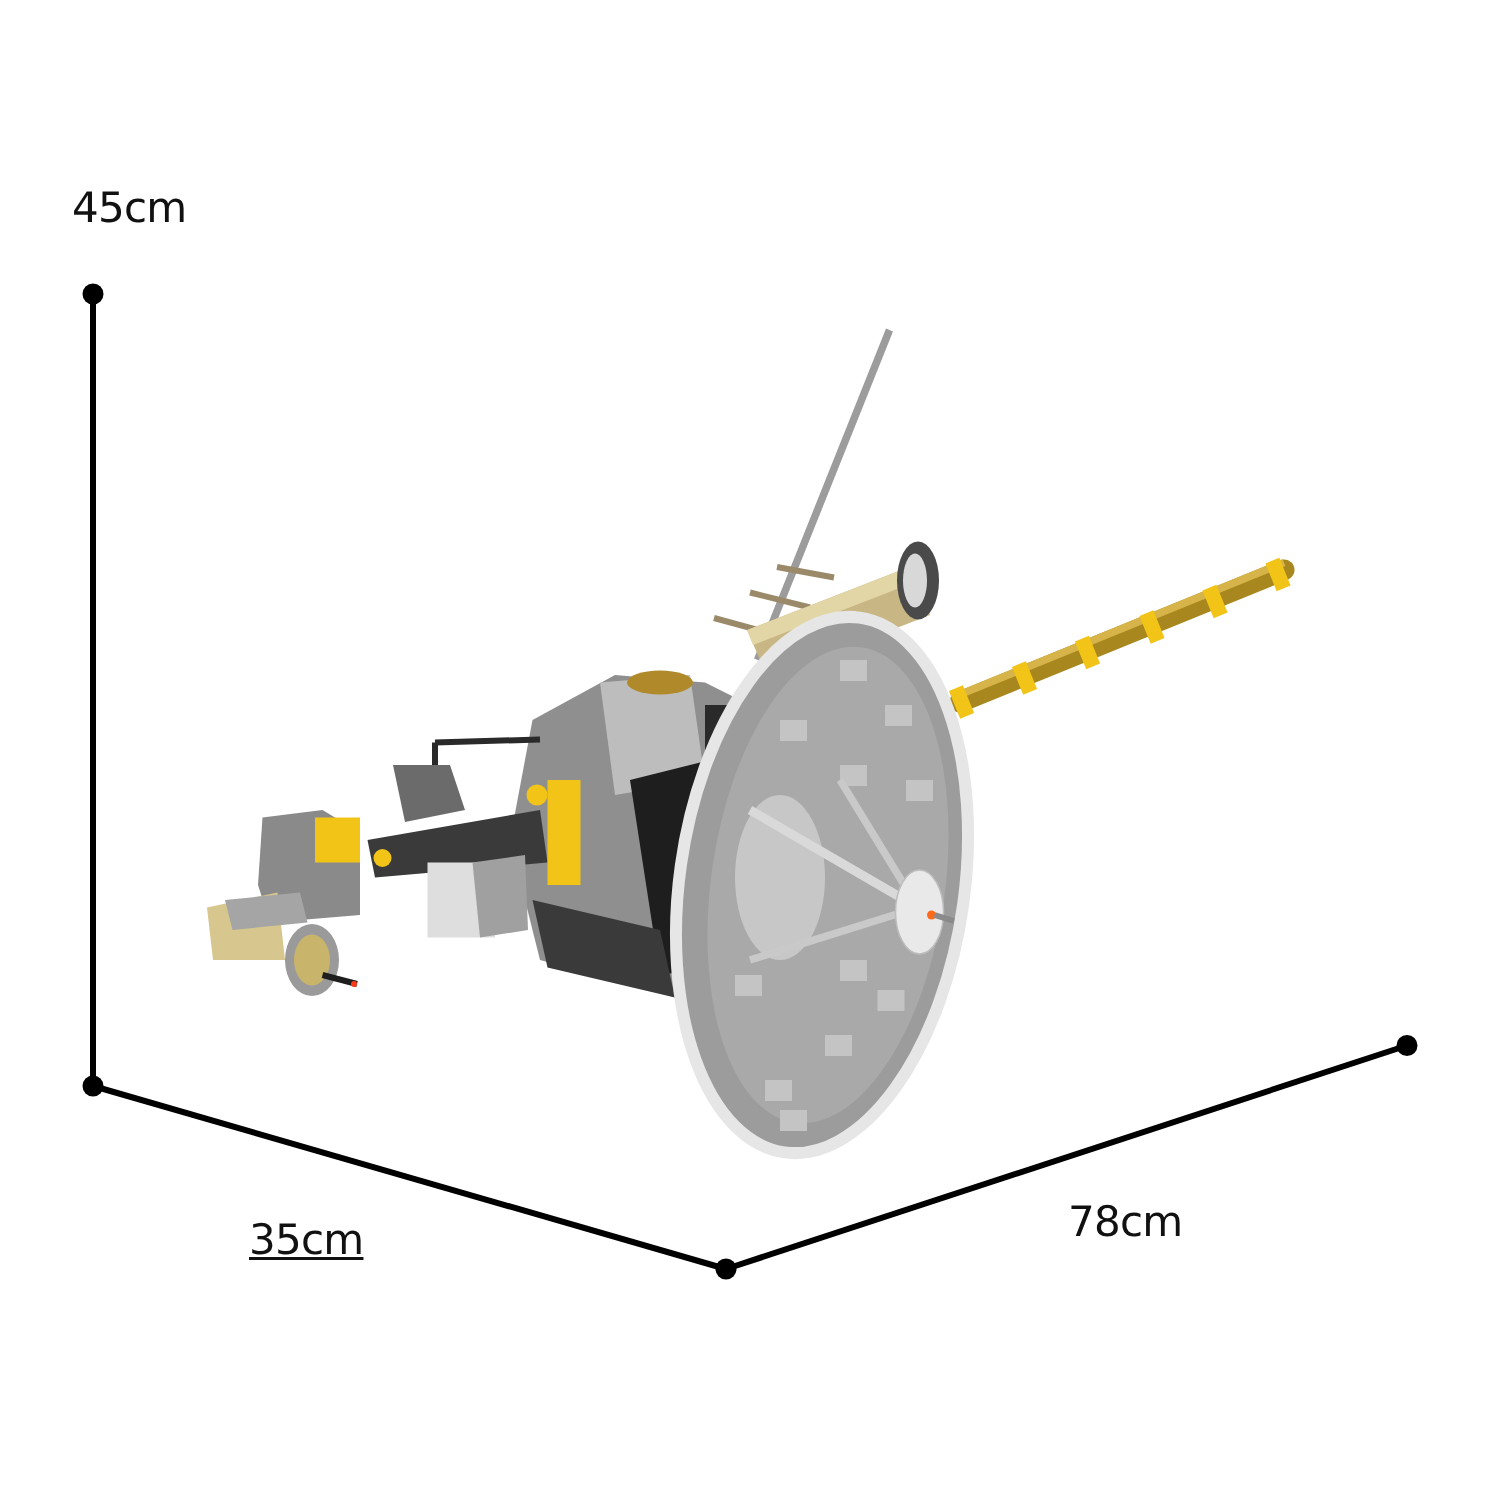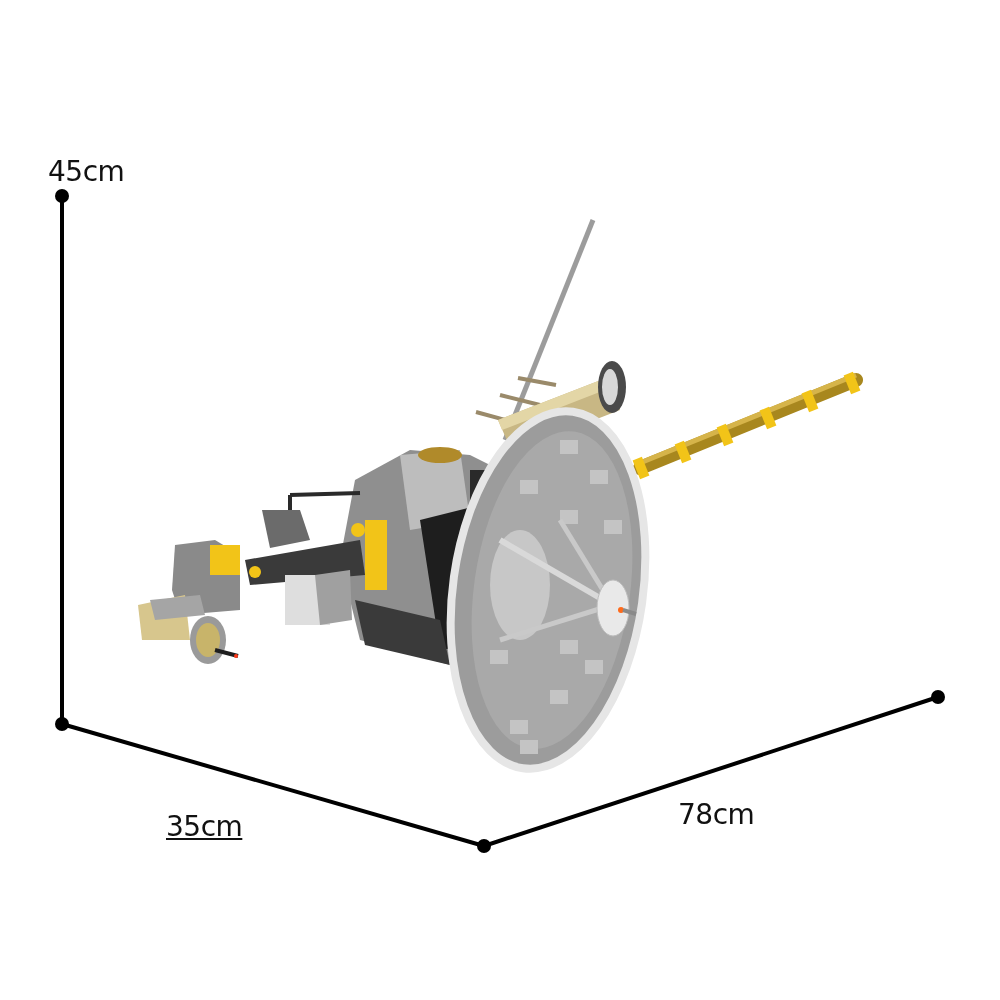--- a/index.html
+++ b/index.html
@@ -3,23 +3,23 @@
 <meta charset="utf-8">
 <style>
   html, body { margin: 0; padding: 0; background: #ffffff; }
   body { width: 1000px; height: 1000px; position: relative; overflow: hidden; font-family: "DejaVu Sans", sans-serif; }
   .label { position: absolute; font-size: 28px; color: #111111; letter-spacing: -0.5px; }
   svg.overlay { position: absolute; left: 0; top: 0; }
 </style>
 </head>
 <body>
 
-<div class="label" style="left:48px; top:122px;margin-top:33px;">45cm</div>
+<div class="label" style="left:48px; top:122px;">45cm</div>
 <div class="label" style="left:166px; top:810px;text-decoration:underline;">35cm</div>
-<div class="label" style="left:678px; top:798px;">78cm</div>
+<div class="label" style="left:712px; top:798px;">78cm</div>
 
 <svg class="overlay" width="1000" height="1000" viewBox="0 0 1000 1000">
 
   <g stroke="#000" stroke-width="4" fill="#000">
     <line x1="62" y1="196" x2="62" y2="724"></line>
     <line x1="62" y1="724" x2="484" y2="846"></line>
     <line x1="484" y1="846" x2="938" y2="697"></line>
     <circle cx="62" cy="196" r="7" stroke="none"></circle>
     <circle cx="62" cy="724" r="7" stroke="none"></circle>
     <circle cx="484" cy="846" r="7" stroke="none"></circle>

